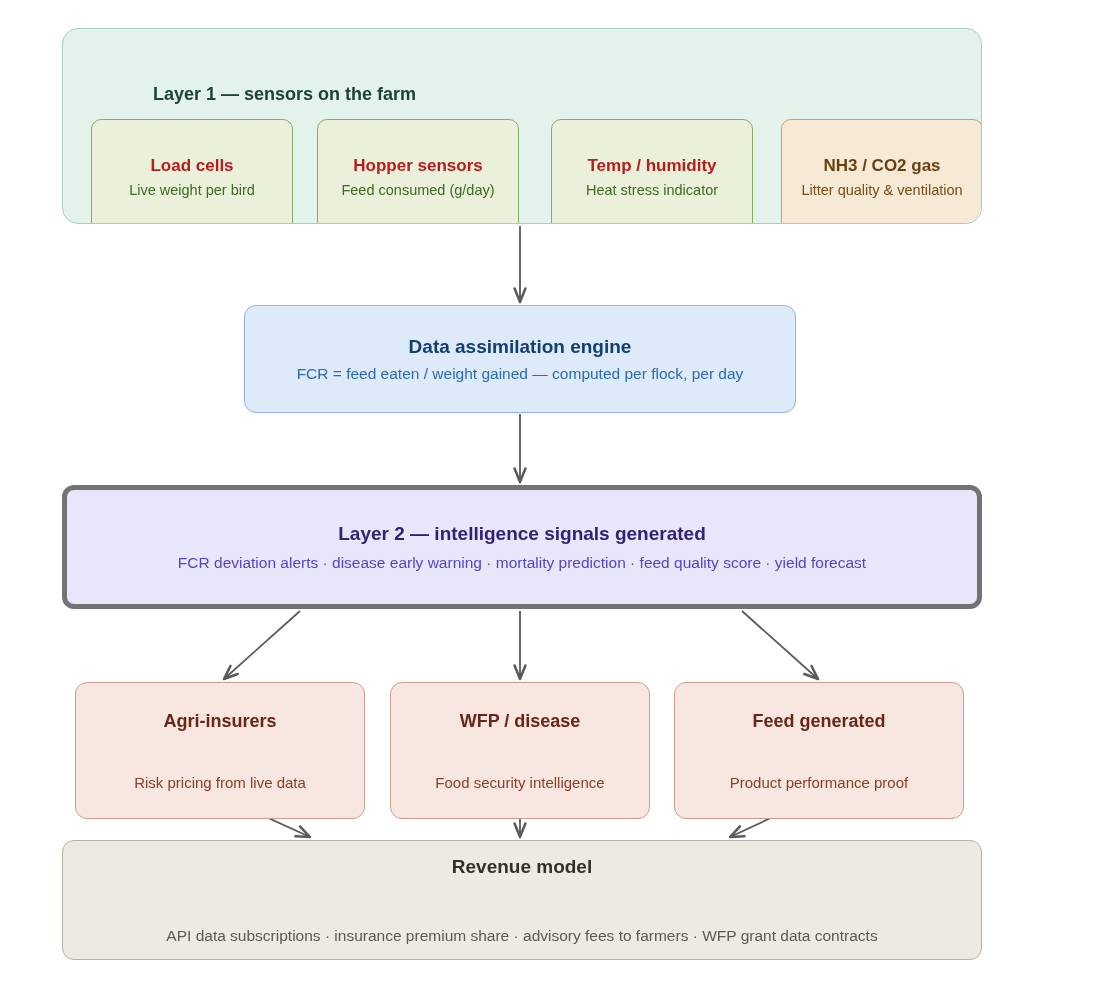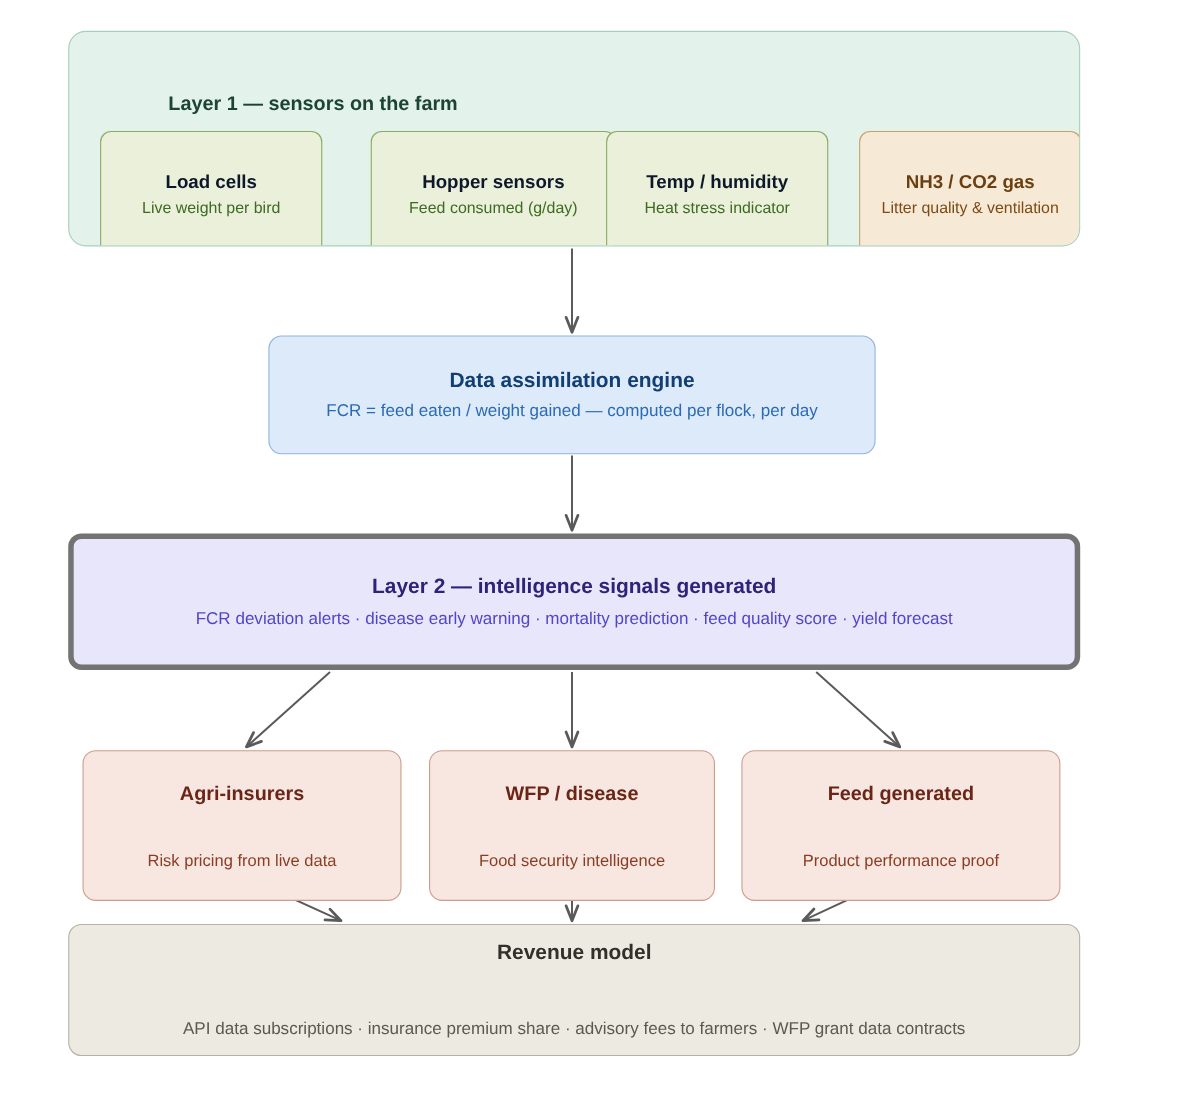--- a/index.html
+++ b/index.html
@@ -71,38 +71,38 @@
     background: #eaf0da;
     border: 1px solid #8aab63;
     display: flex;
     flex-direction: column;
     align-items: center;
     justify-content: center;
   }
   .sensor-card .title {
     font-size: 17px;
     font-weight: bold;
-    color: #0f172a;
+    color: #b91c1c;
     margin-bottom: 6px;
     white-space: nowrap;
   }
   .sensor-card .sub {
     font-size: 14.5px;
     color: #3e6b22;
     white-space: nowrap;
   }
   .sensor-card.gas {
     background: #f6ead7;
     border-color: #c9a06a;
   }
   .sensor-card.gas .title { color: #6b3f10; }
   .sensor-card.gas .sub   { color: #7d4b13; }
 
   #card-load    { left: 28px;  width: 202px; }
-  #card-hopper  { left: 274px; width: 223px; }
+  #card-hopper  { left: 254px; width: 202px; }
   #card-temp    { left: 488px; width: 202px; }
   #card-gas     { left: 718px; width: 202px; }
 
   
   #engine {
     left: 244px;
     top: 305px;
     width: 552px;
     height: 108px;
     background: #ddeafa;

